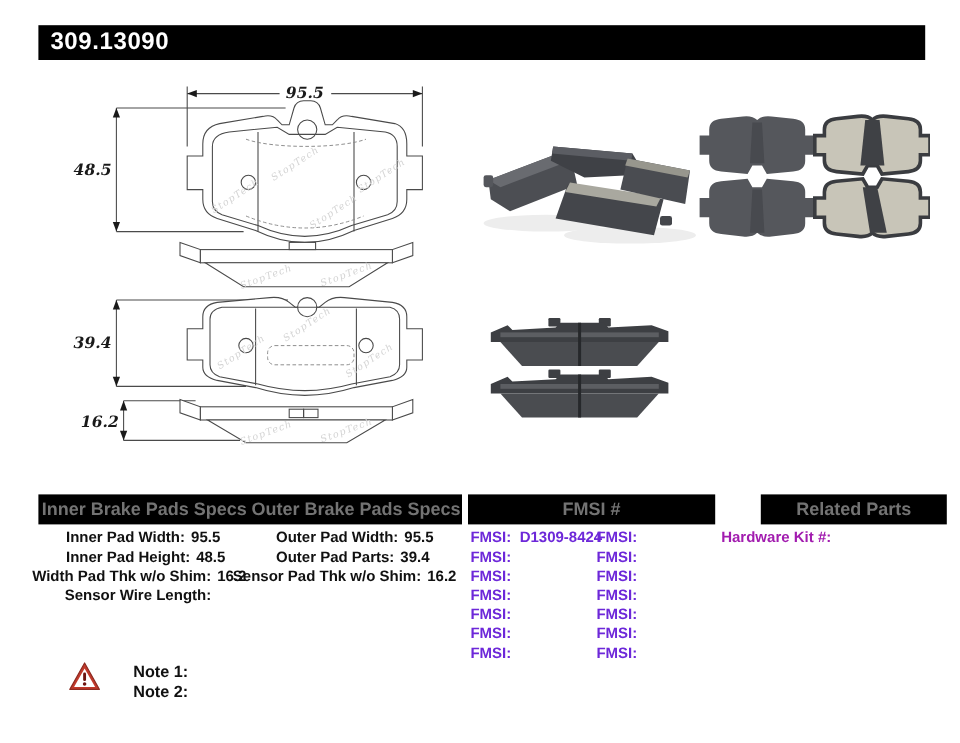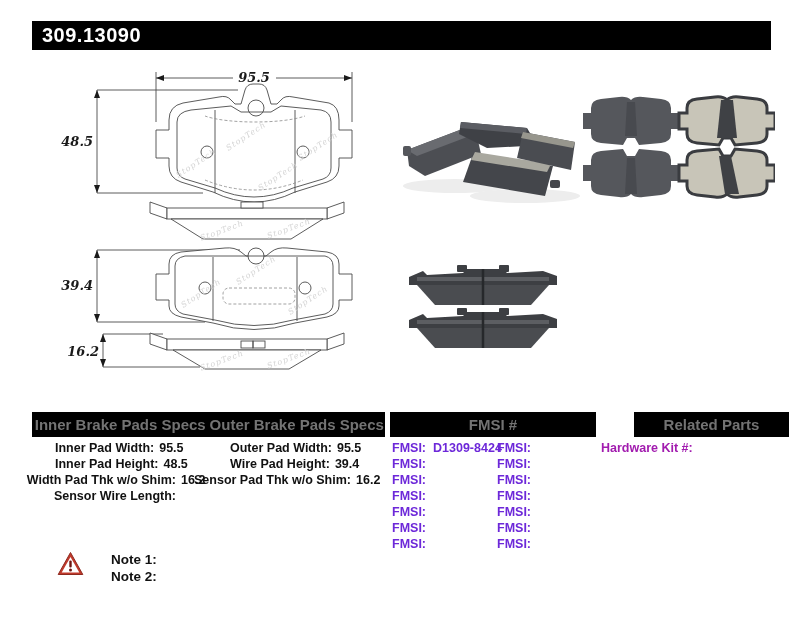--- a/index.html
+++ b/index.html
@@ -254,21 +254,21 @@
       <span class="v"></span>
     </div>
   </div>
 
   <div class="spec-col" style="left:210px; width:146px;">
     <div class="spec-row">
       <span>Outer Pad Width:</span>
       <span class="v">95.5</span>
     </div>
     <div class="spec-row">
-      <span>Wire Pad Height:</span>
+      <span>Outer Pad Parts:</span>
       <span class="v">39.4</span>
     </div>
     <div class="spec-row">
       <span>Sensor Pad Thk w/o Shim:</span>
       <span class="v">16.2</span>
     </div>
   </div>
 
   <div class="fmsi-col" style="left:392px;">
     <div class="fmsi-cell"><span>FMSI:</span><span class="v">D1309-8424</span></div>

